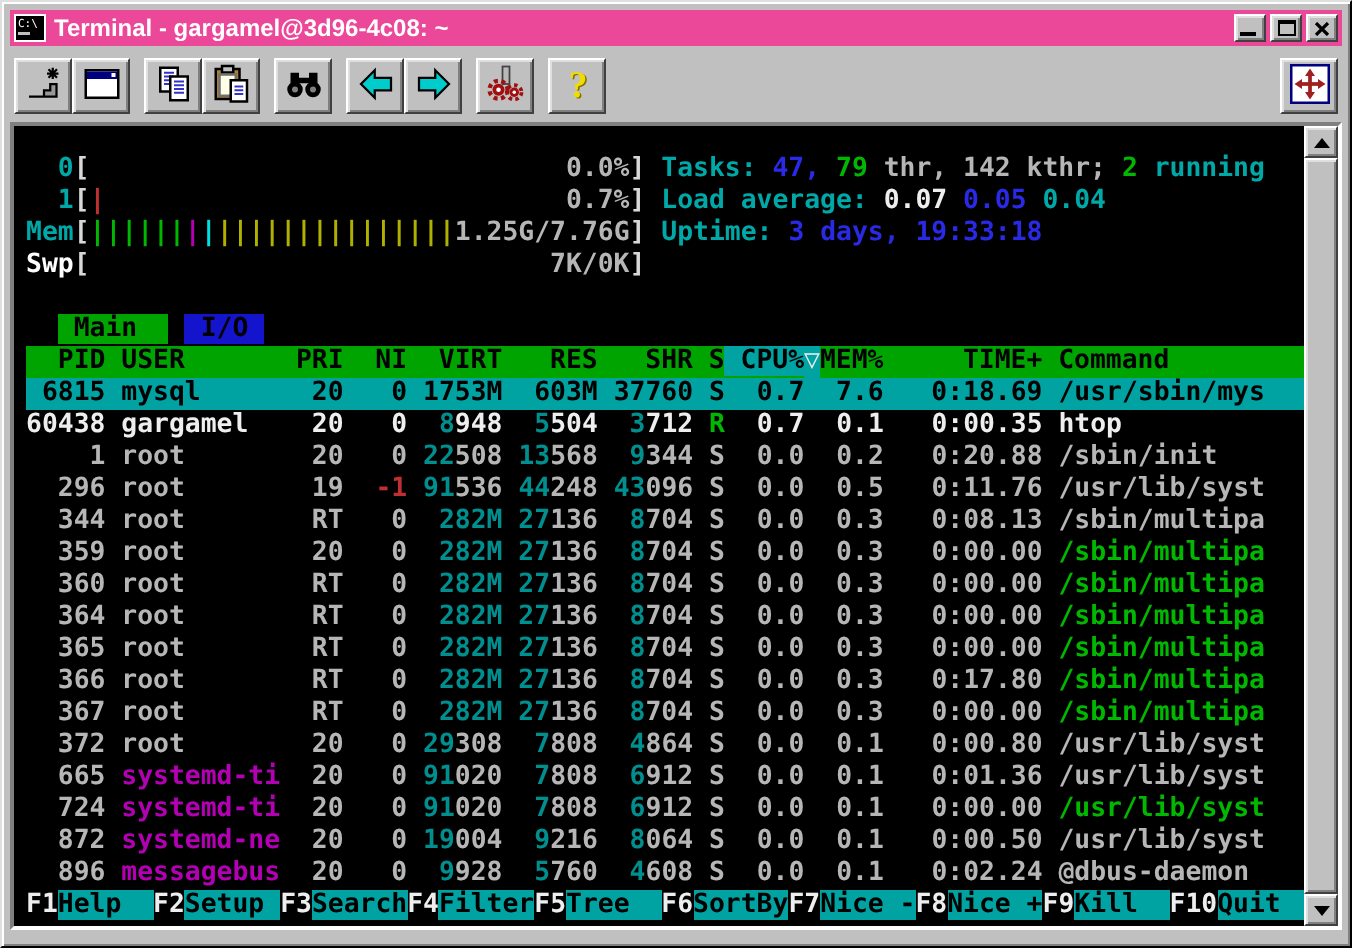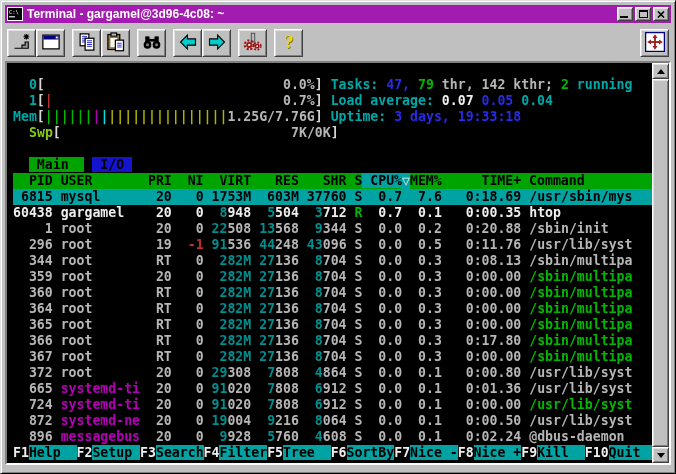--- a/index.html
+++ b/index.html
@@ -1,20 +1,20 @@
 <!DOCTYPE html>
 <html><head>
 <meta charset="utf-8">
 <style>
   html,body{margin:0;padding:0;width:676px;height:474px;overflow:hidden;background:#008080;}
   *{box-sizing:border-box;}
   .window{position:relative;width:676px;height:474px;background:#c0c0c0;
     border:1px solid;border-color:#dfdfdf #000 #000 #dfdfdf;
     box-shadow:inset 1px 1px 0 #fff, inset -1px -1px 0 #808080;}
-  .titlebar{position:absolute;left:4px;top:4px;right:4px;height:18px;background:#a21caf;
+  .titlebar{position:absolute;left:4px;top:4px;right:4px;height:18px;background:#ec4899;
     display:flex;align-items:center;padding:0 2px;}
   .title-icon{width:16px;height:14px;margin-right:4px;flex:0 0 auto;}
   .title-text{flex:1;color:#fff;font:bold 12px "Liberation Sans",sans-serif;white-space:nowrap;overflow:hidden;}
   .cap-btn{width:16px;height:14px;margin-left:2px;background:#c0c0c0;position:relative;
     border:1px solid;border-color:#fff #404040 #404040 #fff;
     box-shadow:inset 1px 1px 0 #dfdfdf, inset -1px -1px 0 #808080;
     display:flex;align-items:center;justify-content:center;padding:0;}
   .glyph-min{position:absolute;left:2px;bottom:2px;width:8px;height:2px;background:#000;}
   .glyph-max{width:9px;height:8px;border:1px solid #000;border-top:2px solid #000;}
   .toolbar{position:absolute;left:6px;top:27px;right:6px;height:30px;display:flex;align-items:center;}
@@ -173,21 +173,21 @@
             </g>
           </svg></span>
       </button>
     </div>
 
   <div class="frame">
     <div class="term" id="term">
         <div class="tl"><span style="color: rgb(0, 168, 168);">  0</span><span style="color: rgb(216, 216, 216);">[</span><span style="color: rgb(182, 182, 182);">                              0.0%</span><span style="color: rgb(216, 216, 216);">]</span><span> </span><span style="color: rgb(0, 168, 168);">Tasks: </span><span style="color: rgb(42, 42, 230);">47,</span><span style="color: rgb(182, 182, 182);"> </span><span style="color: rgb(0, 184, 0);">79</span><span style="color: rgb(182, 182, 182);"> thr,</span><span style="color: rgb(182, 182, 182);"> 142 kthr;</span><span style="color: rgb(0, 184, 0);"> 2</span><span style="color: rgb(0, 168, 168);"> running</span></div>
         <div class="tl"><span style="color: rgb(0, 168, 168);">  1</span><span style="color: rgb(216, 216, 216);">[</span><span style="color: rgb(192, 48, 48);">|</span><span style="color: rgb(182, 182, 182);">                             0.7%</span><span style="color: rgb(216, 216, 216);">]</span><span> </span><span style="color: rgb(0, 168, 168);">Load average: </span><span style="color: rgb(238, 238, 238);">0.07 </span><span style="color: rgb(42, 42, 230);">0.05 </span><span style="color: rgb(0, 168, 168);">0.04</span></div>
         <div class="tl"><span style="color: rgb(0, 168, 168);">Mem</span><span style="color: rgb(216, 216, 216);">[</span><span style="color: rgb(0, 184, 0);">||||||</span><span style="color: rgb(180, 0, 180);">|</span><span style="color: rgb(0, 224, 224);">|</span><span style="color: rgb(176, 176, 0);">|||||||||||||||</span><span style="color: rgb(182, 182, 182);">1.25G/7.76G</span><span style="color: rgb(216, 216, 216);">]</span><span> </span><span style="color: rgb(0, 168, 168);">Uptime: </span><span style="color: rgb(42, 42, 230);">3 days, 19:33:18</span></div>
-        <div class="tl"><span style="color: #84cc16; margin-left: 16px;">Swp</span><span style="color: rgb(216, 216, 216);">[</span><span style="color: rgb(182, 182, 182);">                             7K/0K</span><span style="color: rgb(216, 216, 216);">]</span></div>
+        <div class="tl"><span style="color: #ffffff;">Swp</span><span style="color: rgb(216, 216, 216);">[</span><span style="color: rgb(182, 182, 182);">                             7K/0K</span><span style="color: rgb(216, 216, 216);">]</span></div>
         <div class="tl"></div>
         <div class="tl"><span>  </span><span style="color: rgb(0, 0, 0); background: rgb(0, 164, 0); margin-top: 40px;"> Main  </span><span> </span><span style="color: rgb(0, 0, 0); background: rgb(20, 20, 204);"> I/O </span><span> </span></div>
         <div class="tl" style="background: rgb(0, 164, 0);"><span style="color: rgb(0, 0, 0); background: rgb(0, 164, 0);">  PID USER       PRI  NI  VIRT   RES   SHR S</span><span style="color: rgb(0, 0, 0); background: rgb(0, 162, 162);"> CPU%</span><span class="w1" style="color: rgb(238, 238, 238); background: rgb(0, 162, 162);">▽</span><span style="color: rgb(0, 0, 0); background: rgb(0, 164, 0);">MEM%     TIME+ Command       </span></div>
         <div class="tl" style="background: rgb(0, 162, 162);"><span style="color: rgb(0, 0, 0);"> 6815 </span><span style="color: rgb(0, 0, 0);">mysql      </span><span style="color: rgb(0, 0, 0);"> 20 </span><span style="color: rgb(0, 0, 0);">  0 </span><span style="color: rgb(0, 0, 0);">1753M</span><span> </span><span style="color: rgb(0, 0, 0);"> 603M</span><span> </span><span style="color: rgb(0, 0, 0);">37760</span><span> </span><span style="color: rgb(0, 0, 0);">S </span><span style="color: rgb(0, 0, 0);"> 0.7 </span><span style="color: rgb(0, 0, 0);"> 7.6 </span><span style="color: rgb(0, 0, 0);">  0:18.69 </span><span style="color: rgb(0, 0, 0);">/usr/sbin/mys </span></div>
         <div class="tl"><span style="color: rgb(238, 238, 238);">60438 </span><span style="color: rgb(238, 238, 238);">gargamel   </span><span style="color: rgb(238, 238, 238);"> 20 </span><span style="color: rgb(238, 238, 238);">  0 </span><span style="color: rgb(0, 142, 142);"> 8</span><span style="color: rgb(238, 238, 238);">948</span><span> </span><span style="color: rgb(0, 142, 142);"> 5</span><span style="color: rgb(238, 238, 238);">504</span><span> </span><span style="color: rgb(0, 142, 142);"> 3</span><span style="color: rgb(238, 238, 238);">712</span><span> </span><span style="color: rgb(0, 184, 0);">R </span><span style="color: rgb(238, 238, 238);"> 0.7 </span><span style="color: rgb(238, 238, 238);"> 0.1 </span><span style="color: rgb(238, 238, 238);">  0:00.35 </span><span style="color: rgb(238, 238, 238);">htop          </span></div>
         <div class="tl"><span style="color: rgb(182, 182, 182);">    1 </span><span style="color: rgb(182, 182, 182);">root       </span><span style="color: rgb(182, 182, 182);"> 20 </span><span style="color: rgb(182, 182, 182);">  0 </span><span style="color: rgb(0, 142, 142);">22</span><span style="color: rgb(182, 182, 182);">508</span><span> </span><span style="color: rgb(0, 142, 142);">13</span><span style="color: rgb(182, 182, 182);">568</span><span> </span><span style="color: rgb(0, 142, 142);"> 9</span><span style="color: rgb(182, 182, 182);">344</span><span> </span><span style="color: rgb(182, 182, 182);">S </span><span style="color: rgb(182, 182, 182);"> 0.0 </span><span style="color: rgb(182, 182, 182);"> 0.2 </span><span style="color: rgb(182, 182, 182);">  0:20.88 </span><span style="color: rgb(182, 182, 182);">/sbin/init    </span></div>
         <div class="tl"><span style="color: rgb(182, 182, 182);">  296 </span><span style="color: rgb(182, 182, 182);">root       </span><span style="color: rgb(182, 182, 182);"> 19 </span><span style="color: rgb(192, 48, 48);"> -1 </span><span style="color: rgb(0, 142, 142);">91</span><span style="color: rgb(182, 182, 182);">536</span><span> </span><span style="color: rgb(0, 142, 142);">44</span><span style="color: rgb(182, 182, 182);">248</span><span> </span><span style="color: rgb(0, 142, 142);">43</span><span style="color: rgb(182, 182, 182);">096</span><span> </span><span style="color: rgb(182, 182, 182);">S </span><span style="color: rgb(182, 182, 182);"> 0.0 </span><span style="color: rgb(182, 182, 182);"> 0.5 </span><span style="color: rgb(182, 182, 182);">  0:11.76 </span><span style="color: rgb(182, 182, 182);">/usr/lib/syst </span></div>
         <div class="tl"><span style="color: rgb(182, 182, 182);">  344 </span><span style="color: rgb(182, 182, 182);">root       </span><span style="color: rgb(182, 182, 182);"> RT </span><span style="color: rgb(182, 182, 182);">  0 </span><span style="color: rgb(0, 142, 142);"> 282M</span><span> </span><span style="color: rgb(0, 142, 142);">27</span><span style="color: rgb(182, 182, 182);">136</span><span> </span><span style="color: rgb(0, 142, 142);"> 8</span><span style="color: rgb(182, 182, 182);">704</span><span> </span><span style="color: rgb(182, 182, 182);">S </span><span style="color: rgb(182, 182, 182);"> 0.0 </span><span style="color: rgb(182, 182, 182);"> 0.3 </span><span style="color: rgb(182, 182, 182);">  0:08.13 </span><span style="color: rgb(182, 182, 182);">/sbin/multipa </span></div>
         <div class="tl"><span style="color: rgb(182, 182, 182);">  359 </span><span style="color: rgb(182, 182, 182);">root       </span><span style="color: rgb(182, 182, 182);"> 20 </span><span style="color: rgb(182, 182, 182);">  0 </span><span style="color: rgb(0, 142, 142);"> 282M</span><span> </span><span style="color: rgb(0, 142, 142);">27</span><span style="color: rgb(182, 182, 182);">136</span><span> </span><span style="color: rgb(0, 142, 142);"> 8</span><span style="color: rgb(182, 182, 182);">704</span><span> </span><span style="color: rgb(182, 182, 182);">S </span><span style="color: rgb(182, 182, 182);"> 0.0 </span><span style="color: rgb(182, 182, 182);"> 0.3 </span><span style="color: rgb(182, 182, 182);">  0:00.00 </span><span style="color: rgb(0, 184, 0);">/sbin/multipa </span></div>
         <div class="tl"><span style="color: rgb(182, 182, 182);">  360 </span><span style="color: rgb(182, 182, 182);">root       </span><span style="color: rgb(182, 182, 182);"> RT </span><span style="color: rgb(182, 182, 182);">  0 </span><span style="color: rgb(0, 142, 142);"> 282M</span><span> </span><span style="color: rgb(0, 142, 142);">27</span><span style="color: rgb(182, 182, 182);">136</span><span> </span><span style="color: rgb(0, 142, 142);"> 8</span><span style="color: rgb(182, 182, 182);">704</span><span> </span><span style="color: rgb(182, 182, 182);">S </span><span style="color: rgb(182, 182, 182);"> 0.0 </span><span style="color: rgb(182, 182, 182);"> 0.3 </span><span style="color: rgb(182, 182, 182);">  0:00.00 </span><span style="color: rgb(0, 184, 0);">/sbin/multipa </span></div>

